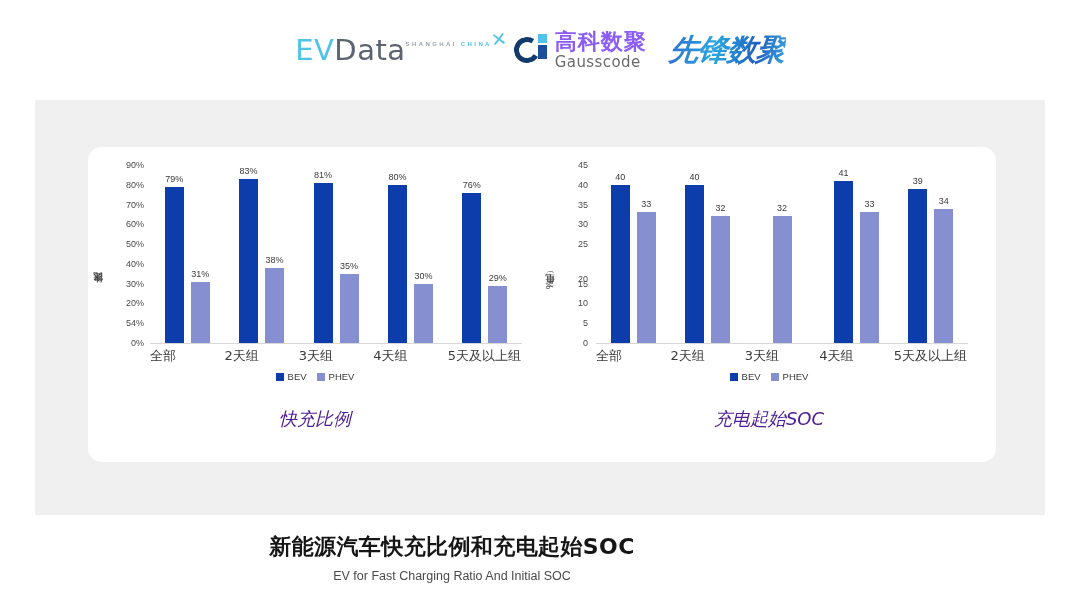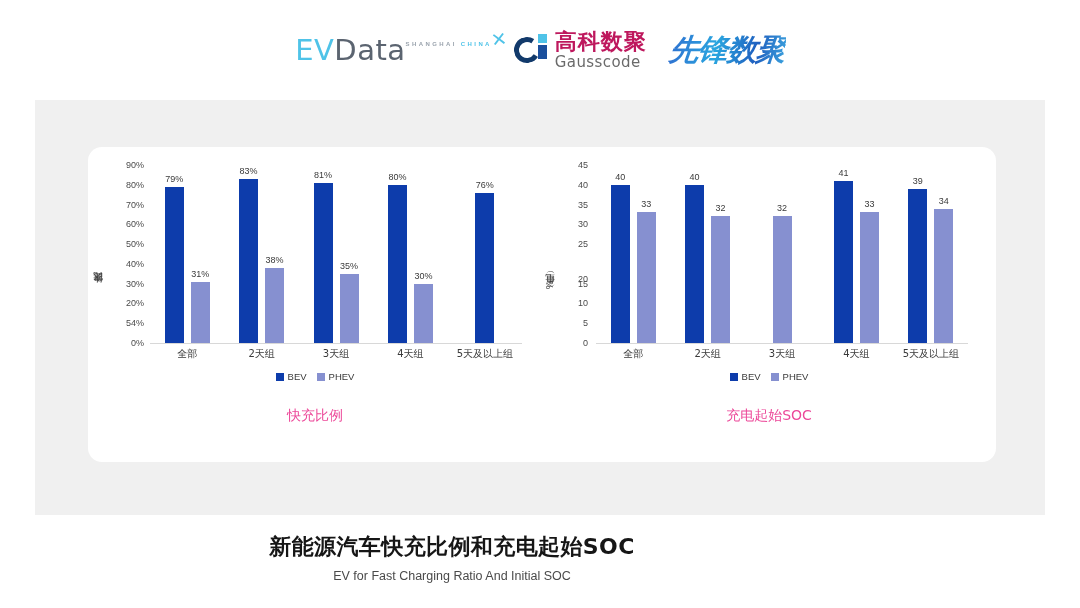--- a/index.html
+++ b/index.html
@@ -66,21 +66,21 @@
     border-radius: 50%;
     border: 5px solid #123a6b;
     border-right-color: transparent;
     box-sizing: border-box;
     transform: rotate(-12deg);
   }
   .gauss-sq1 { position: absolute; right: 1px; top: 0px; width: 9px; height: 9px; background: #4FC3E8; }
   .gauss-sq2 { position: absolute; right: 1px; top: 11px; width: 9px; height: 14px; background: #1b4f9c; }
   .gauss-text { display: flex; flex-direction: column; line-height: 1; }
   .gauss-cn {
-    font-size: 22px; font-weight: 700; color: #be185d;
+    font-size: 22px; font-weight: 700; color: #8b5cf6;
     letter-spacing: 1px;
     font-family: "DejaVu Sans", sans-serif;
   }
   .gauss-en {
     font-size: 15px; color: #6a6a6a; letter-spacing: 0.4px; margin-top: 2px;
     font-family: "DejaVu Sans", sans-serif;
   }
 
   
   .logo-xf {
@@ -187,22 +187,21 @@
     transform: translateX(-50%);
     font-family: "Liberation Sans", sans-serif;
   }
   .cat-labels {
     position: absolute;
     top: 192px;
     display: flex;
   }
   .cat-label {
     flex: 1 1 0;
-    text-align: center;
-    font-size: 10px;
+    font-size: 13px;
     color: #3a3a3a;
     font-family: "DejaVu Sans", sans-serif;
   }
   .legend {
     position: absolute;
     top: 216px;
     width: 454px;
     display: flex;
     justify-content: center;
     align-items: center;
@@ -215,23 +214,24 @@
   .legend-text {
     font-size: 9.5px;
     color: #3a3a3a;
     font-family: "Liberation Sans", sans-serif;
   }
   .chart-caption {
     position: absolute;
     top: 252px;
     width: 454px;
     text-align: center;
-    font-size: 14px;
-    color: #ec4899;
-    font-family: "DejaVu Sans", sans-serif;
+    font-size: 18px;
+    color: #4c1d95;
+    font-family: "DejaVu Sans", sans-serif;
+    font-style: italic;
   }
 
   
   .footer {
     position: absolute;
     left: 0; top: 532px;
     width: 904px;
     text-align: center;
   }
   .footer-title {
@@ -339,20 +339,24 @@
             <div class="bar-holder">
               <div class="bar-value" style="bottom: 62.3333px;">30%</div>
               <div class="bar phev" style="height: 59.3333px; background: rgb(134, 144, 208);"></div>
             </div>
           </div>
           <div class="group">
             <div class="bar-holder">
               <div class="bar-value" style="bottom: 153.311px;">76%</div>
               <div class="bar bev" style="height: 150.311px; background: rgb(13, 60, 171);"></div>
             </div>
+            <div class="bar-holder">
+              <div class="bar-value" style="bottom: 60.3556px;">29%</div>
+              <div class="bar phev" style="height: 57.3556px; background: rgb(134, 144, 208);"></div>
+            </div>
           </div>
         </div>
       <div class="cat-labels" style="left: 62px; width: 372px;">
           <div class="cat-label">全部</div>
           <div class="cat-label">2天组</div>
           <div class="cat-label">3天组</div>
           <div class="cat-label">4天组</div>
           <div class="cat-label">5天及以上组</div>
         </div>
     </div>

